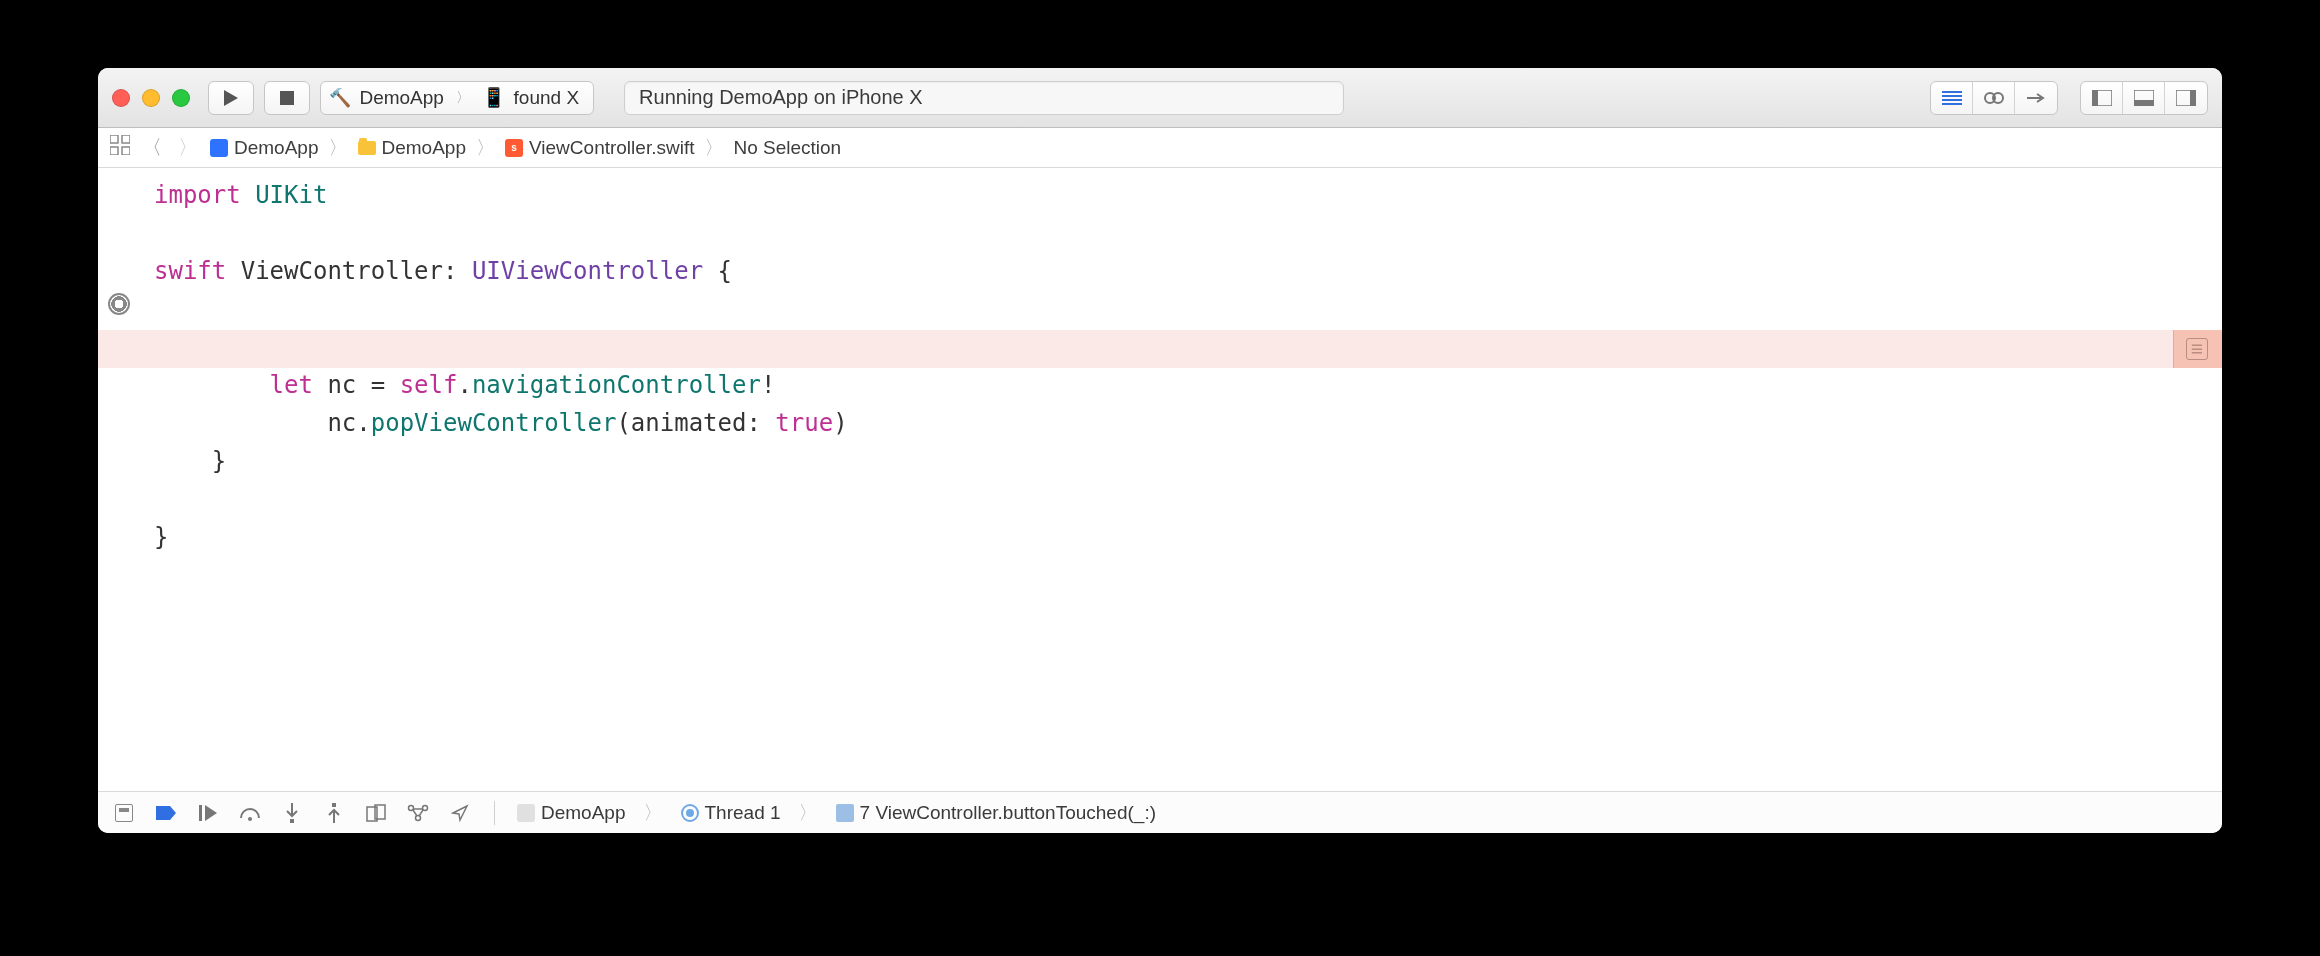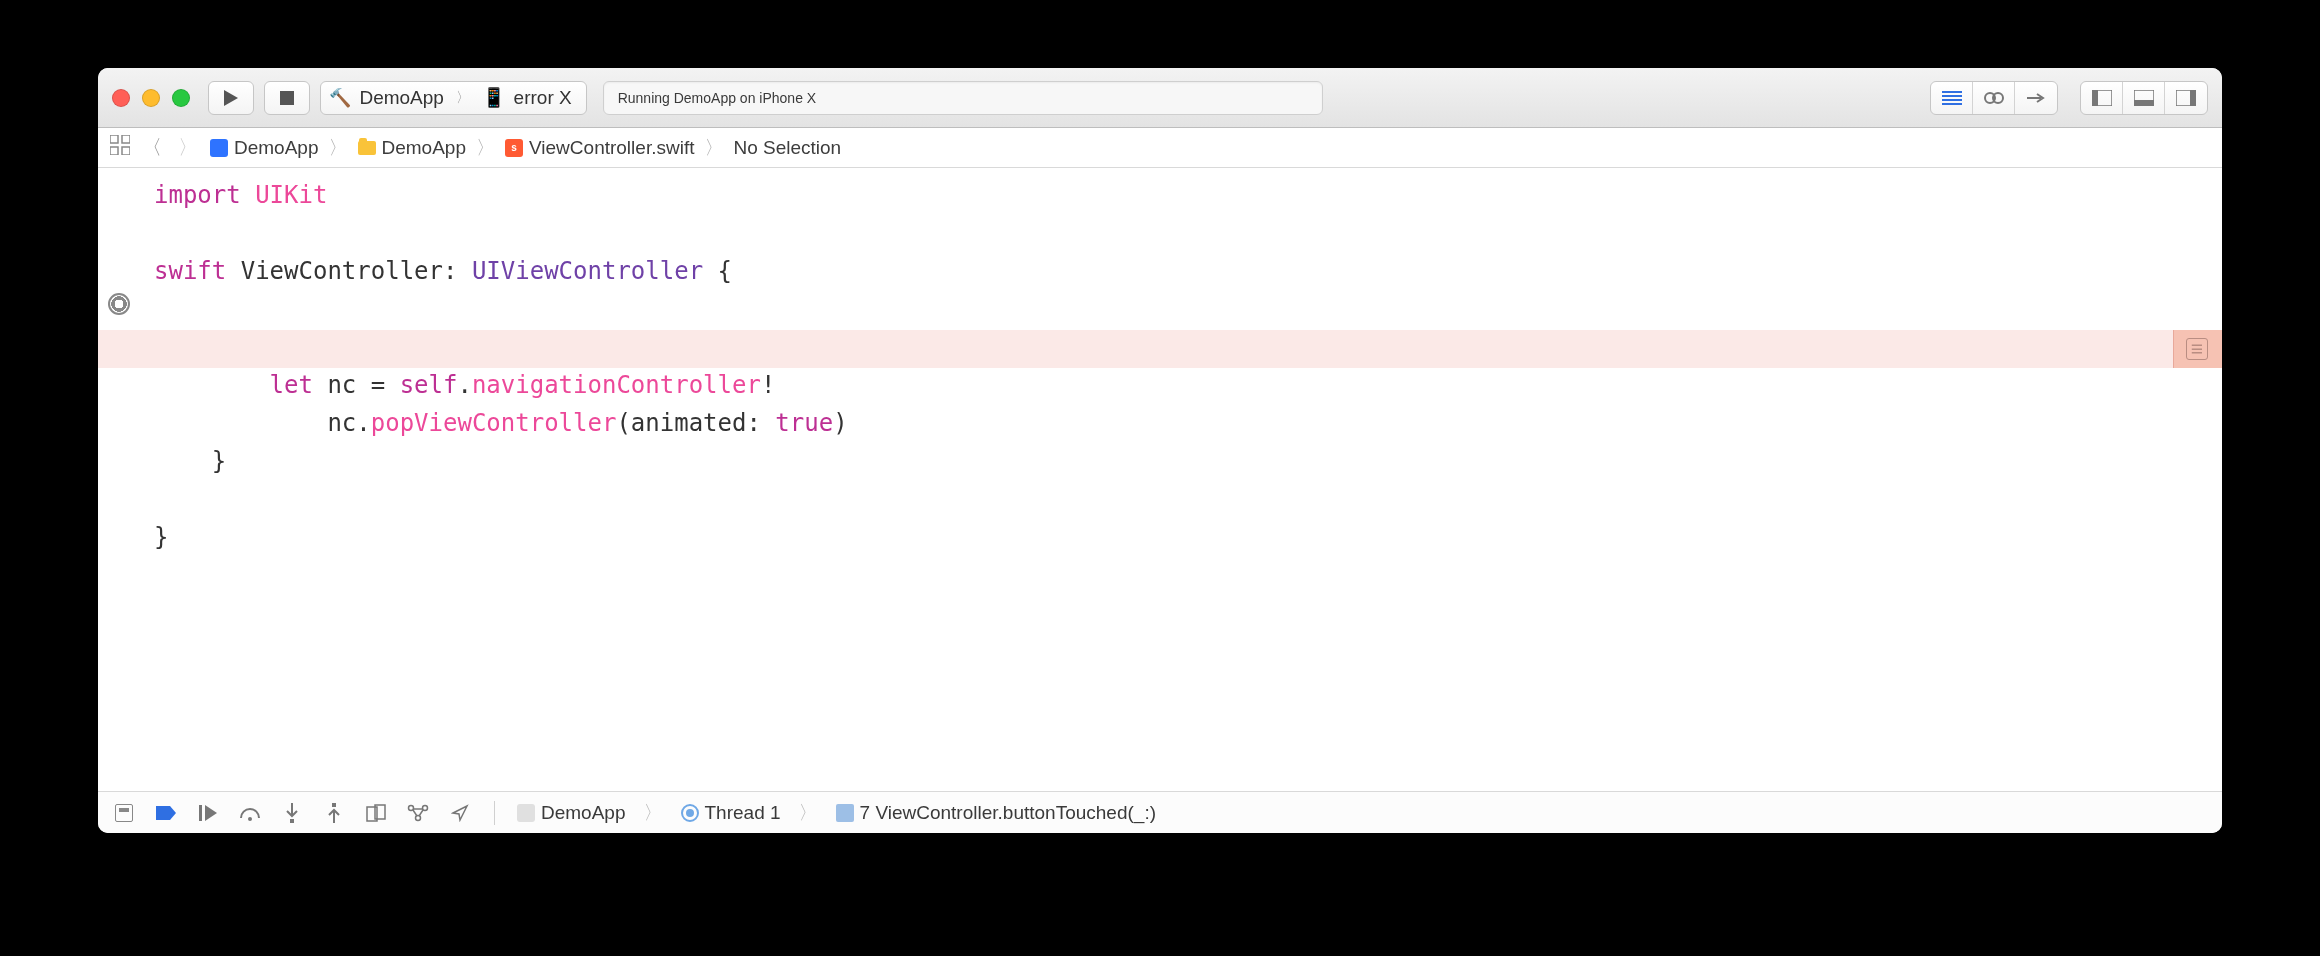--- a/index.html
+++ b/index.html
@@ -42,24 +42,24 @@
 
   .scheme {
     height: 34px; display:flex; align-items:center; border:1px solid #c6c6c6; border-radius:6px;
     background: linear-gradient(#ffffff,#f4f4f4); font-size:19px; color:#333;
     padding: 0 14px 0 8px; gap:8px;
   }
   .scheme .chev{ color:#9a9a9a; font-size:14px; padding:0 4px;}
   .scheme .xcodelogo { font-size:18px;}
 
   .status {
-    flex:0 0 720px; height:34px; margin-left:6px;
+    flex:0 0 720px; height:34px; margin-left:20px;
     border:1px solid #cfcfcf; border-radius:6px;
     background:#f7f7f7; display:flex; align-items:center; padding:0 14px;
-    color:#3a3a3a; font-size:14px;
+    color:#3a3a3a; font-size:20px;
     box-shadow: inset 0 1px 2px rgba(0,0,0,0.05);
   }
   .toolbar .spacer{flex:1;}
   .segmented { display:flex; height:34px; border:1px solid #c6c6c6; border-radius:6px; overflow:hidden; background:linear-gradient(#fff,#f4f4f4);}
   .segmented > div{ width:42px; display:flex; align-items:center; justify-content:center; border-right:1px solid #d3d3d3; color:#6a6a6a;}
   .segmented > div:last-child{border-right:none;}
   .segmented .active-blue{ color:#2f6fe2; }
   .segmented svg{display:block;}
 
   
@@ -82,21 +82,21 @@
   pre.code {
     font-family: "SF Mono", Menlo, Consolas, monospace;
     font-size: 24px; line-height: 38px;
     padding: 8px 0 0 56px;
     color:#333; white-space:pre;
   }
   .k-import, .k-class, .k-func, .k-let, .k-self, .k-true {color:#bd2f93;}
   .k-type{color:#6f41a7;}
   .k-any{color:#804fb8;}
   .k-attr{color:#a17844;}
-  .k-member{color:#ec4899;}
+  .k-member{color:#0f766e;}
 
   .ib-circle{
     position:absolute; left:10px; top:125px;
     width:22px; height:22px; border-radius:50%;
     background: radial-gradient(circle at 50% 50%, #fff 0 34%, #888 35% 60%, rgba(0,0,0,0) 61%);
     border:2px solid #888;
   }
   .error-line{
     position:absolute; left:0; right:0; top:162px; height:38px;
     background:#fbe9e7;
@@ -146,21 +146,21 @@
     <div class="tb-btn">
       <svg width="14" height="14">
           <rect width="14" height="14" fill="#555"></rect>
         </svg>
     </div>
     <div class="scheme">
       <span class="xcodelogo">🔨</span>
       <span>DemoApp</span>
       <span class="chev">〉</span>
       <span>📱</span>
-      <span>error X</span>
+      <span>found X</span>
     </div>
     <div class="status">
       <span>Running DemoApp on iPhone X</span>
     </div>
     <div class="spacer"></div>
     <div class="segmented">
       <div class="active-blue">
           <svg width="20" height="14">
             <rect y="0" width="20" height="2" fill="currentColor"></rect>
             <rect y="4" width="20" height="2" fill="currentColor"></rect>

